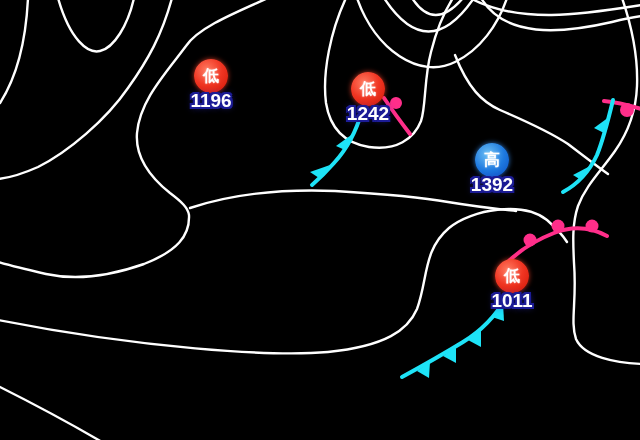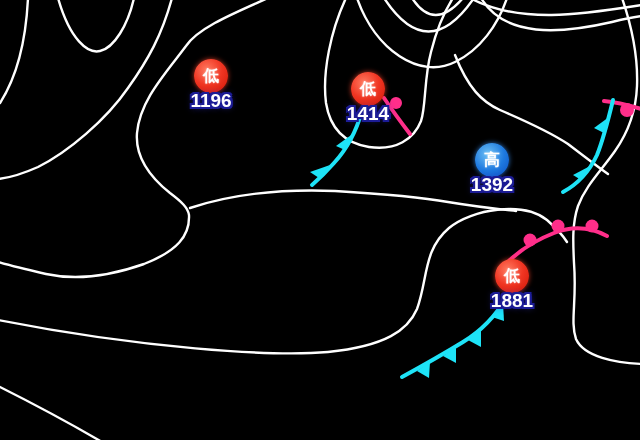--- a/index.html
+++ b/index.html
@@ -104,30 +104,30 @@
     <div class="pcircle low">
       <span class="pglyph">低</span>
     </div>
     <div class="pvalue">1196</div>
   </div>
 
   <div class="marker" style="left:368px;top:72px;">
     <div class="pcircle low">
       <span class="pglyph">低</span>
     </div>
-    <div class="pvalue">1414</div>
+    <div class="pvalue">1242</div>
   </div>
 
   <div class="marker" style="left:492px;top:143px;">
     <div class="pcircle high">
       <span class="pglyph">高</span>
     </div>
     <div class="pvalue">1392</div>
   </div>
 
   <div class="marker" style="left:512px;top:259px;">
     <div class="pcircle low">
       <span class="pglyph">低</span>
     </div>
-    <div class="pvalue">1881</div>
+    <div class="pvalue">1011</div>
   </div>
 
 </div>
 
 </body></html>

